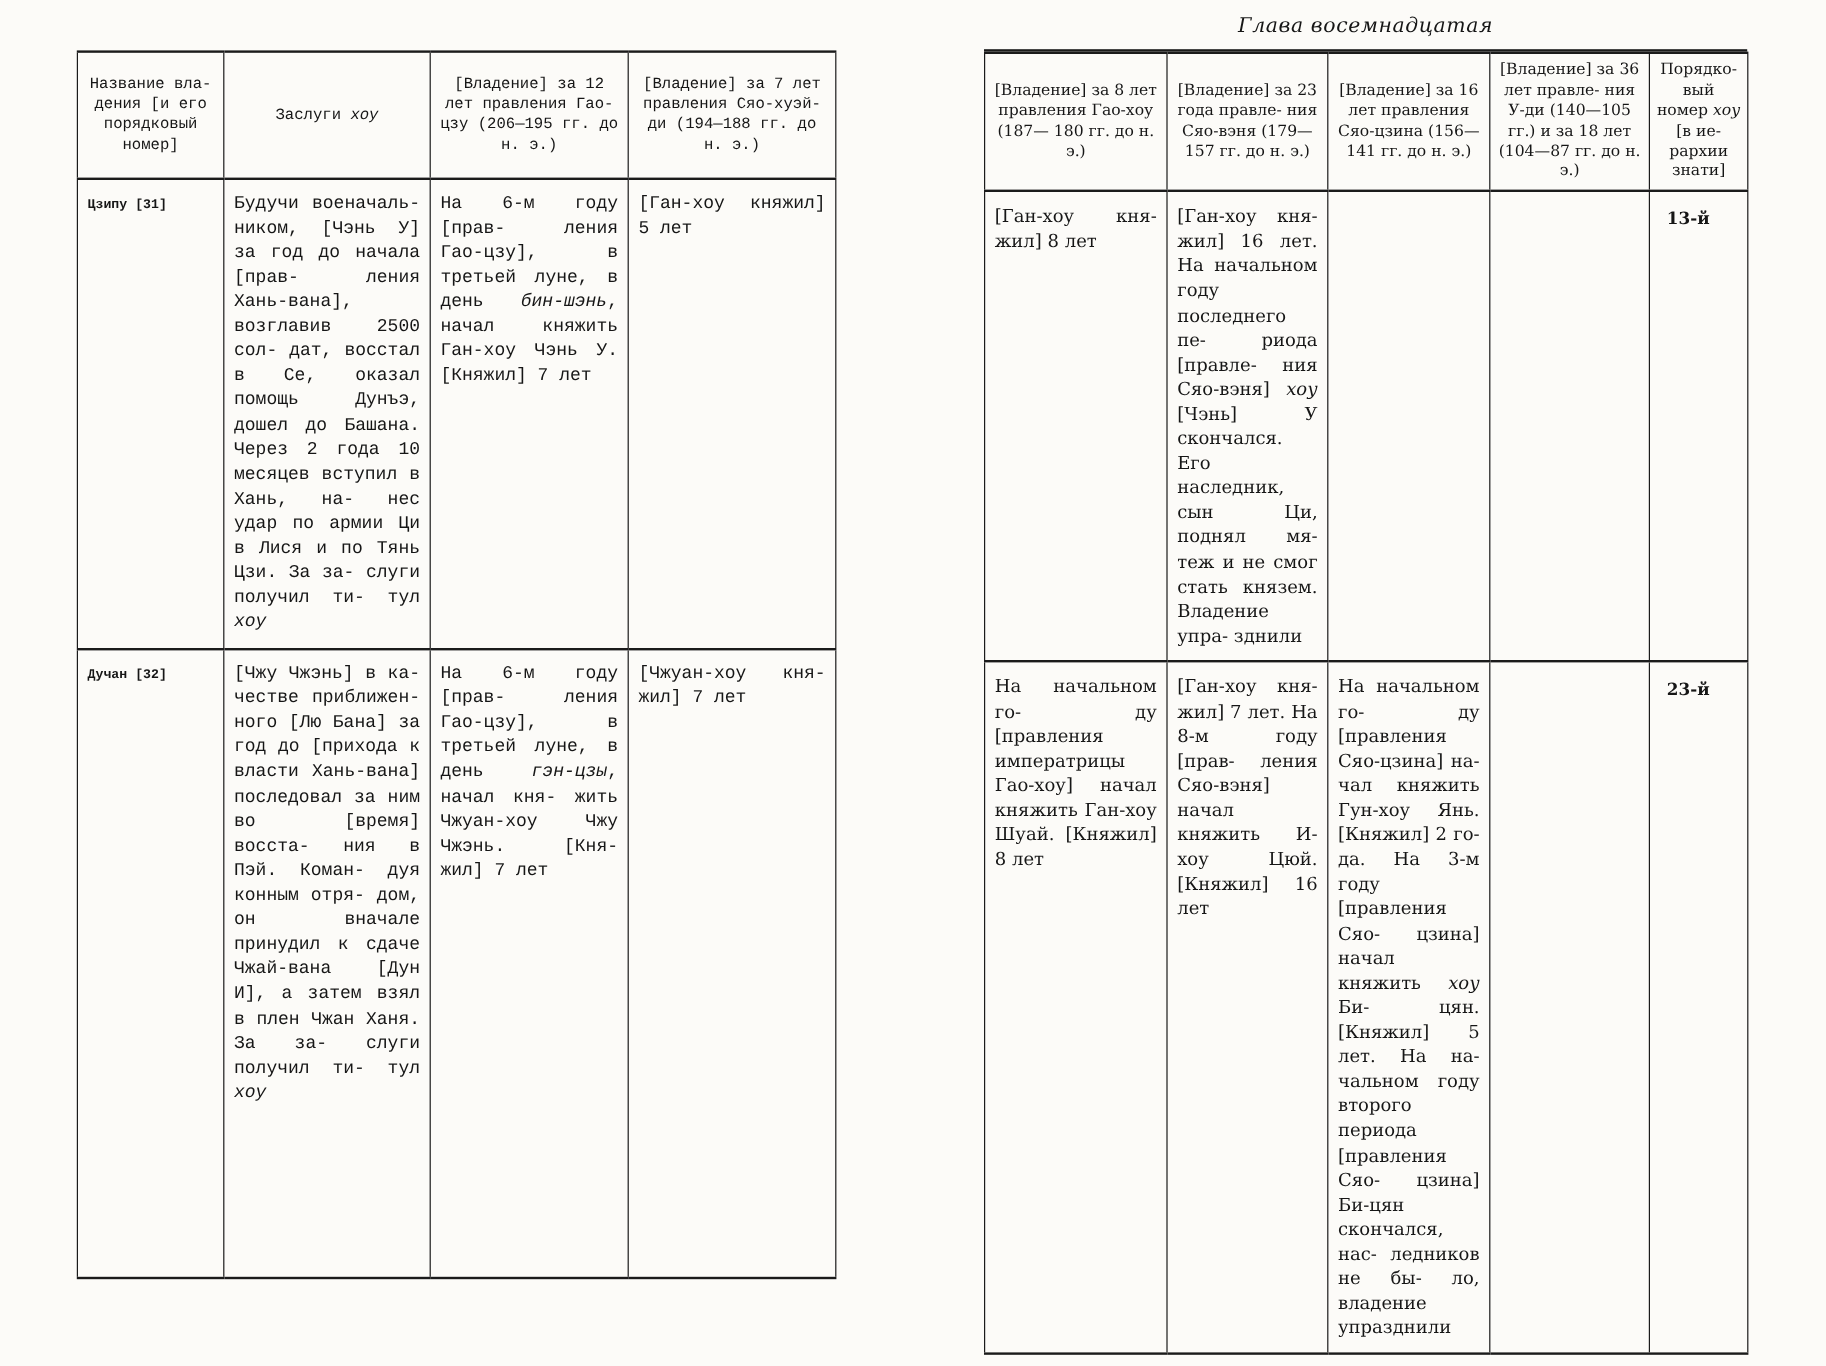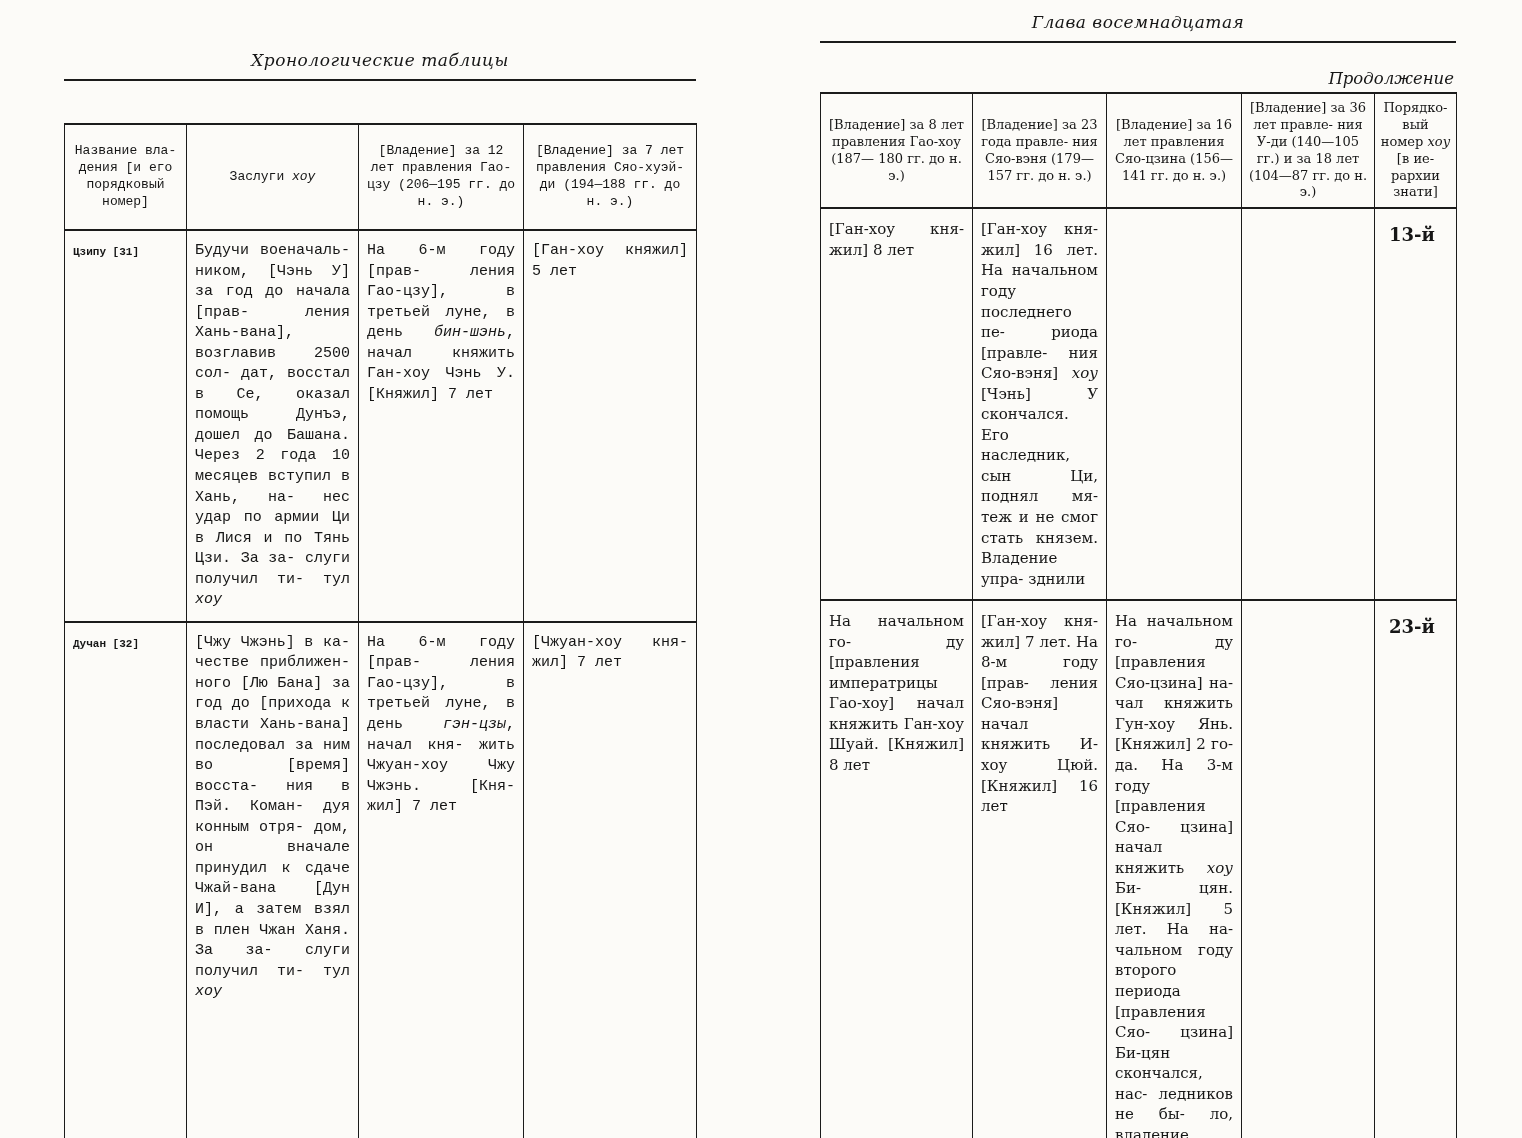--- a/index.html
+++ b/index.html
@@ -72,33 +72,32 @@
     font-weight:bold;
     text-align:left;
     font-size:11px;
     padding-top:14px;
   }
   td.rank-cell{
     font-weight:bold;
     text-align:left;
     padding-top:14px;
     padding-left:14px;
-    font-size:18px;
+    font-size:14px;
   }
   tr.row-1 td{height:300px;}
   tr.row-2 td{height:498px;}
   .page-right tr.row-1 td{height:298px;}
   .page-right tr.row-2 td{height:492px;}
   i{font-style:italic;}
 </style>
 </head>
 <body>
 
 <div class="page page-left">
-  <div class="running-head">Хронологические таблицы</div>
 
   <table>
     <colgroup>
       <col style="width:122px">
         <col style="width:172px">
       <col style="width:165px">
         <col style="width:173px">
     </colgroup>
     <tbody>
         <tr>
@@ -120,21 +119,20 @@
       <td>[Чжуан-хоу кня- жил] 7 лет</td>
     </tr>
   </tbody>
     </table>
 
 </div>
 
 <div class="page page-right">
   <div class="running-head">Глава восемнадцатая</div>
 
-  <div class="continuation">Продолжение</div>
 
   <table>
     <colgroup>
       <col style="width:152px">
         <col style="width:134px">
         <col style="width:135px">
       <col style="width:133px">
         <col style="width:82px">
     </colgroup>
     <tbody>

